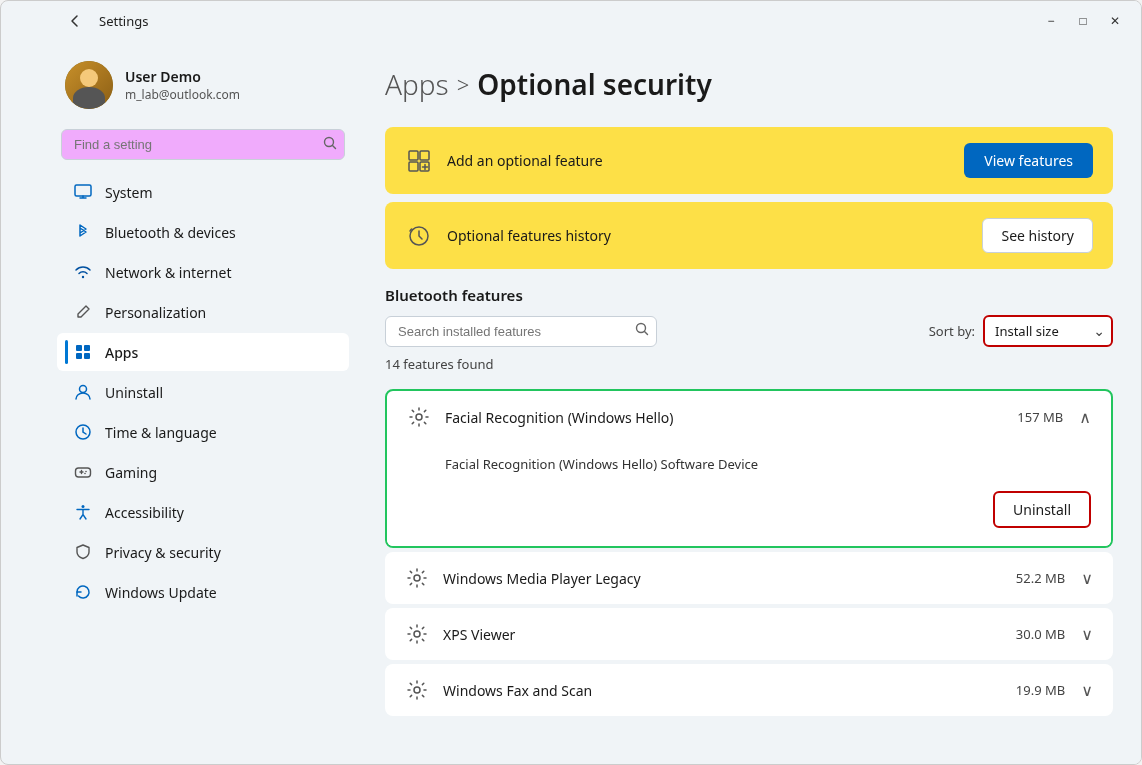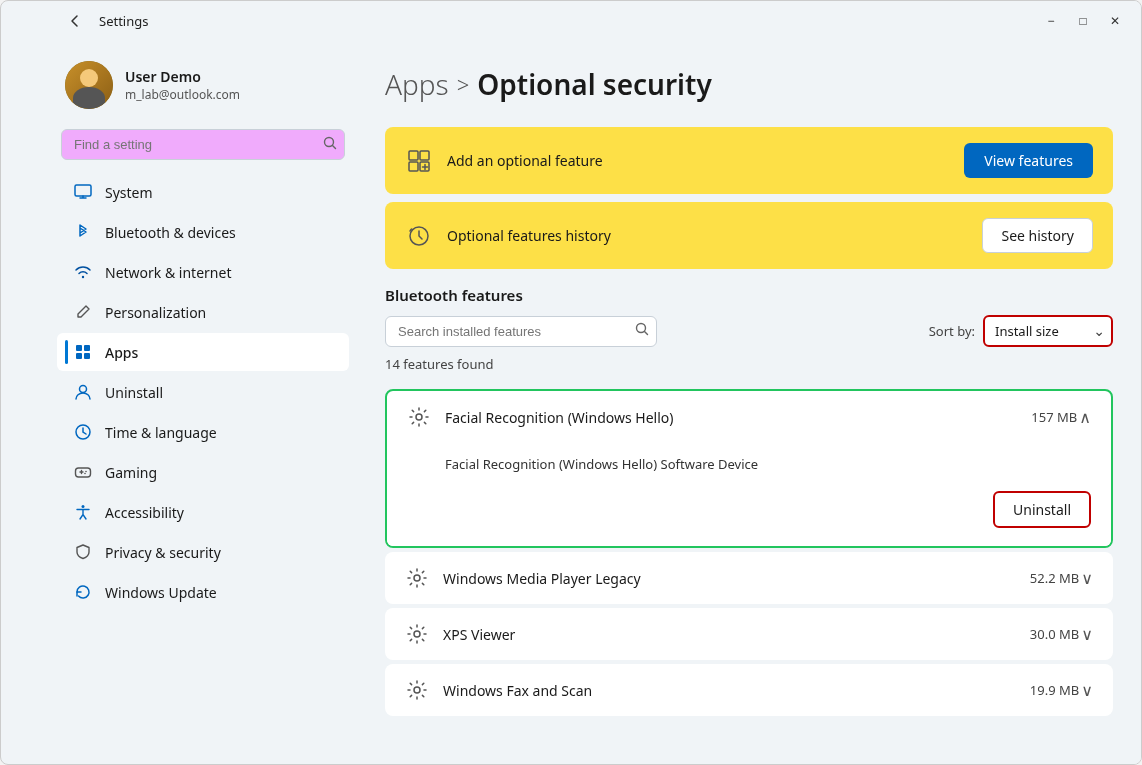--- a/index.html
+++ b/index.html
@@ -373,21 +373,21 @@
       align-items: center;
       justify-content: center;
     }
     .feature-name {
       font-size: 14px;
       color: #1a1a1a;
     }
     .feature-right {
       display: flex;
       align-items: center;
-      gap: 2px;
+      gap: 16px;
       font-size: 13px;
       color: #444;
       justify-content: flex-end;
     }
     .chevron { font-size: 16px; color: #555; }
     .feature-expanded-content {
       padding: 4px 20px 4px 58px;
       background: white;
     }
     .feature-sub-name {

